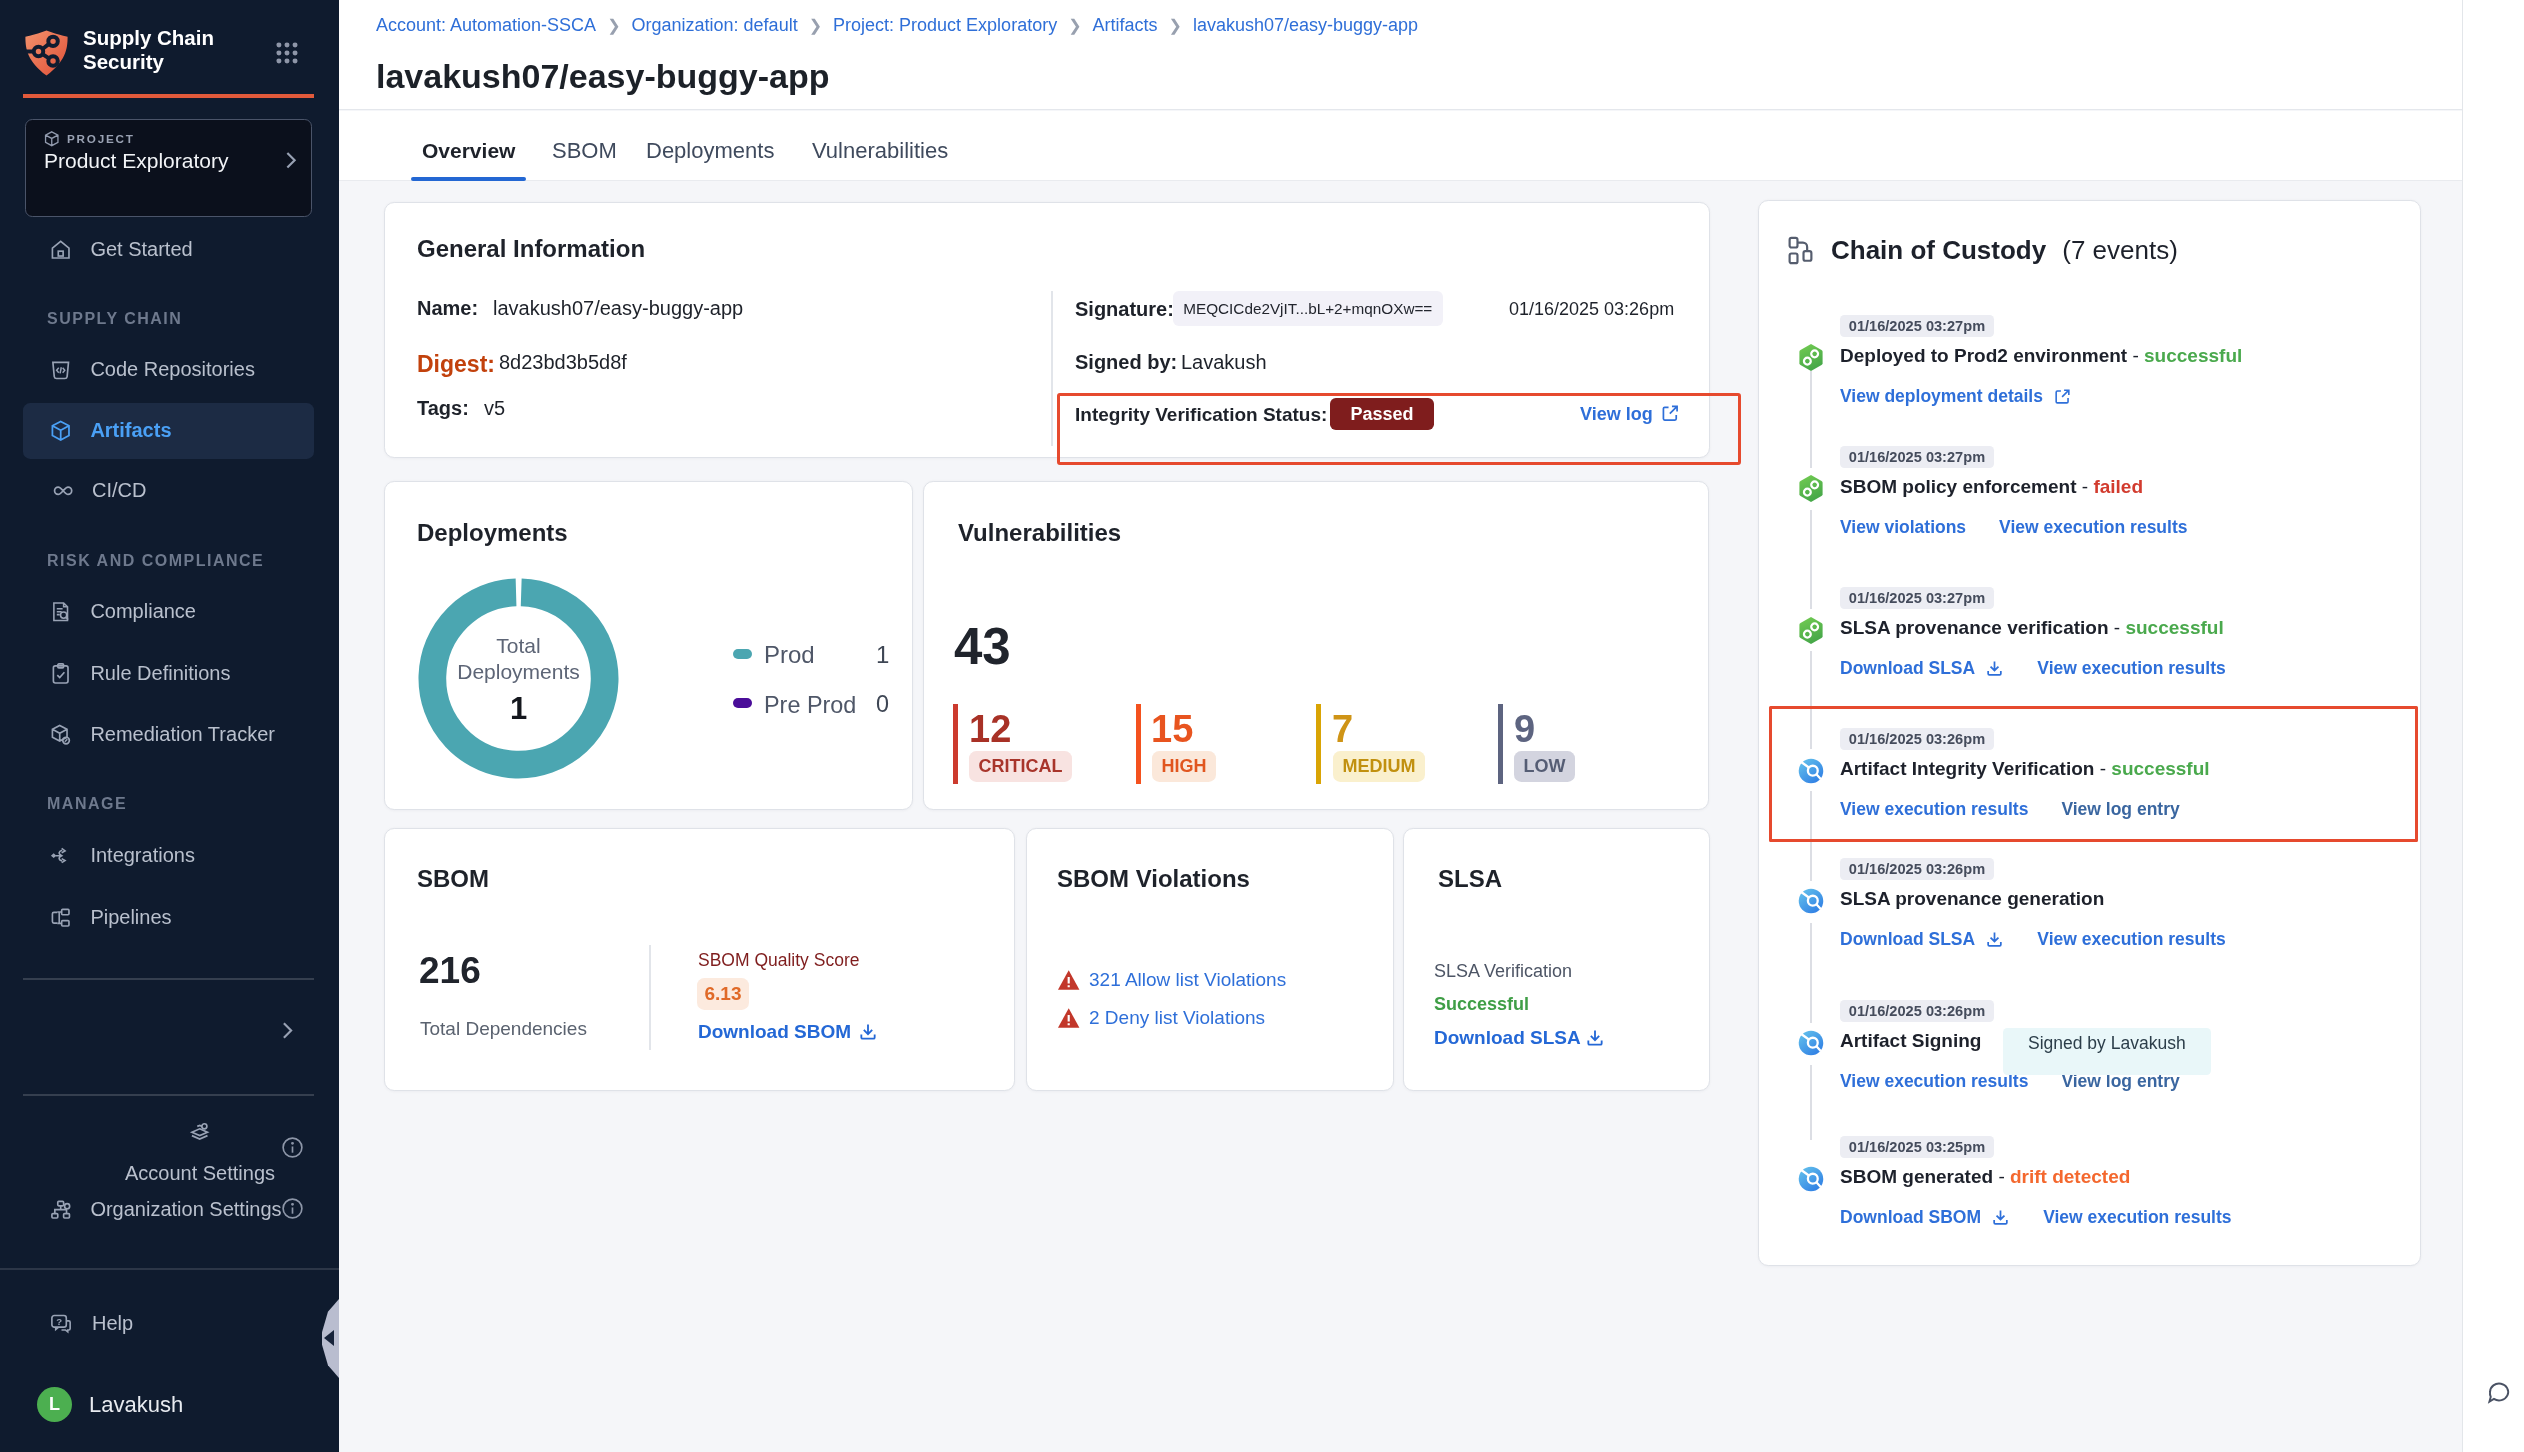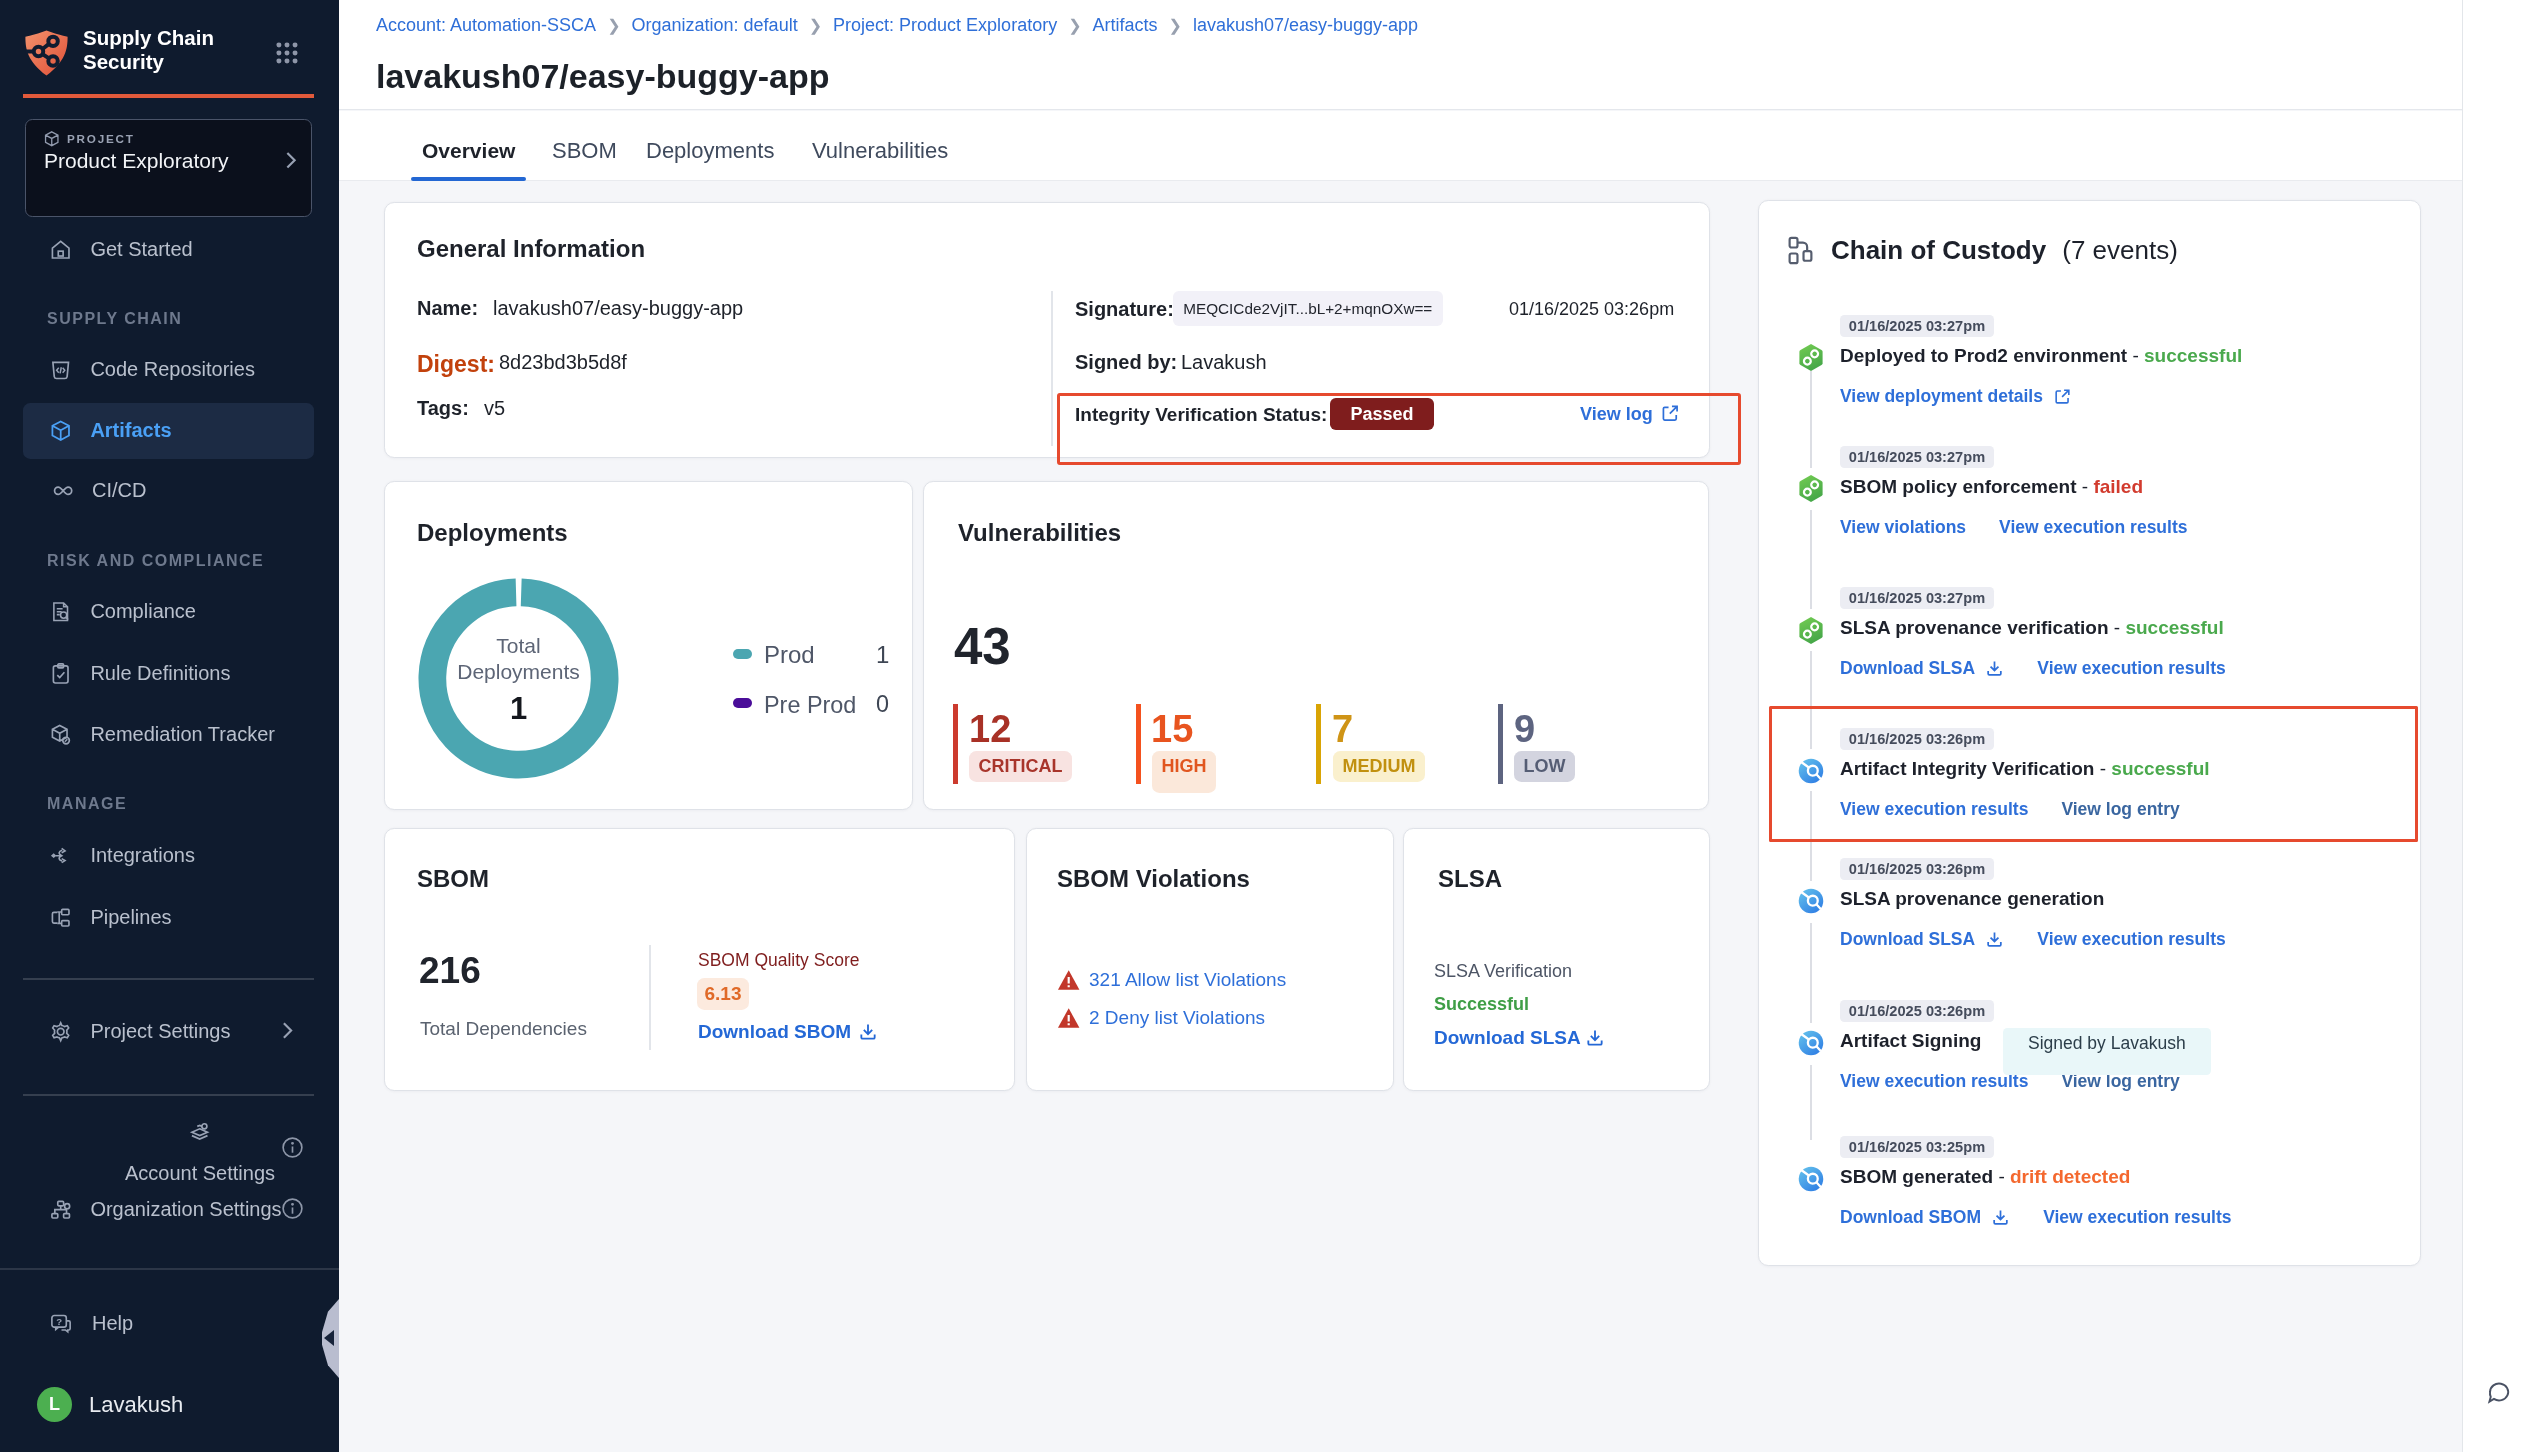--- a/index.html
+++ b/index.html
@@ -133,27 +133,20 @@
   <div class="nav" style="top:891px;">
     <svg width="23.4" height="23.4" viewBox="0 0 24 24" fill="none" stroke="#99a3b5" stroke-width="1.7">
           <path d="M8.5 6.5 H5 A1.5 1.5 0 0 0 3.5 8 V16 A1.5 1.5 0 0 0 5 17.5 H8.5"></path>
           <rect x="13" y="3.5" width="7.5" height="5.5" rx="1"></rect>
           <rect x="13" y="15" width="7.5" height="5.5" rx="1"></rect>
           <path d="M8.5 6.2 H10.5 V17.8 H8.5 M10.5 6.2 H13 M10.5 17.8 H13"></path>
         </svg>
     <span>Pipelines</span>
   </div>
   <div class="sdiv" style="top:978px;"></div>
-  <div class="nav" style="top:1005px;">
-    <svg width="23.4" height="23.4" viewBox="0 0 24 24" fill="none" stroke="#99a3b5" stroke-width="1.7">
-          <circle cx="12" cy="12" r="3.4"></circle>
-          <path d="M12 2.8 L13.2 5.6 A6.8 6.8 0 0 1 15.9 6.7 L18.8 5.8 L20.2 8.2 L18.2 10.4 A6.8 6.8 0 0 1 18.2 13.6 L20.2 15.8 L18.8 18.2 L15.9 17.3 A6.8 6.8 0 0 1 13.2 18.4 L12 21.2 L10.8 18.4 A6.8 6.8 0 0 1 8.1 17.3 L5.2 18.2 L3.8 15.8 L5.8 13.6 A6.8 6.8 0 0 1 5.8 10.4 L3.8 8.2 L5.2 5.8 L8.1 6.7 A6.8 6.8 0 0 1 10.8 5.6 Z"></path>
-        </svg>
-    <span>Project Settings</span>
-  </div>
   <svg class="abs" style="left:281px;top:1021px" width="13" height="19" viewBox="0 0 18 26" fill="none" stroke="#98a1b3" stroke-width="3">
         <path d="M4 3 L14 13 L4 23"></path>
       </svg>
   <div class="sdiv" style="top:1094px;"></div>
   <div class="nav" style="top:1121px;flex-direction:column;">
     <svg width="23.4" height="23.4" viewBox="0 0 24 24" fill="none" stroke="#99a3b5" stroke-width="1.7">
           <path d="M12 8 L20 11.5 12 15 4 11.5 Z"></path>
           <path d="M4 15 L12 18.5 L20 15"></path>
           <path d="M9.5 5.5 L12 4.5 L14.5 5.5"></path>
           <circle cx="16.8" cy="5.4" r="2.6"></circle>
@@ -262,21 +255,21 @@
 
 
 <div class="card" style="left:923px;top:481px;width:786px;height:329px;"></div>
 <div class="ctitle" style="left:958px;top:519px;">Vulnerabilities</div>
 <div class="abs" style="left:954px;top:617px;font-size:51px;font-weight:700;color:#20242c;">43</div>
 <div class="abs" style="left:953px;top:704px;width:5.1px;height:80px;background:#cc3b2e;"></div>
 <div class="abs" style="left:969px;top:708px;font-size:38px;font-weight:700;color:#a83126;">12</div>
 <div class="abs" style="left:969px;top:751px;height:31px;line-height:31px;background:#f8e3e1;border-radius:7.3px;padding:0 9.5px;font-size:18px;font-weight:700;color:#a8352b;">CRITICAL</div>
 <div class="abs" style="left:1136px;top:704px;width:5.1px;height:80px;background:#f4511e;"></div>
 <div class="abs" style="left:1151px;top:708px;font-size:38px;font-weight:700;color:#e8541f;">15</div>
-<div class="abs" style="left:1152px;top:751px;height:42px;line-height:31px;background:#fbe8da;border-radius:7.3px;padding:0 9.5px;font-size:18px;font-weight:700;color:#e1561f;">HIGH</div>
+<div class="abs" style="left:1152px;top:751px;height:31px;line-height:31px;background:#fbe8da;border-radius:7.3px;padding:0 9.5px;font-size:18px;font-weight:700;color:#e1561f;">HIGH</div>
 <div class="abs" style="left:1316px;top:704px;width:5.1px;height:80px;background:#d9a404;"></div>
 <div class="abs" style="left:1332px;top:708px;font-size:38px;font-weight:700;color:#cf9416;">7</div>
 <div class="abs" style="left:1333px;top:751px;height:31px;line-height:31px;background:#faf0cd;border-radius:7.3px;padding:0 9.5px;font-size:18px;font-weight:700;color:#c1900f;">MEDIUM</div>
 <div class="abs" style="left:1498px;top:704px;width:5.1px;height:80px;background:#5d6480;"></div>
 <div class="abs" style="left:1514px;top:708px;font-size:38px;font-weight:700;color:#5d6480;">9</div>
 <div class="abs" style="left:1514px;top:751px;height:31px;line-height:31px;background:#d3d4df;border-radius:7.3px;padding:0 9.5px;font-size:18px;font-weight:700;color:#555d74;">LOW</div>
 
 
 <div class="card" style="left:384px;top:828px;width:631px;height:263px;"></div>
 <div class="ctitle" style="left:417px;top:865px;">SBOM</div>

